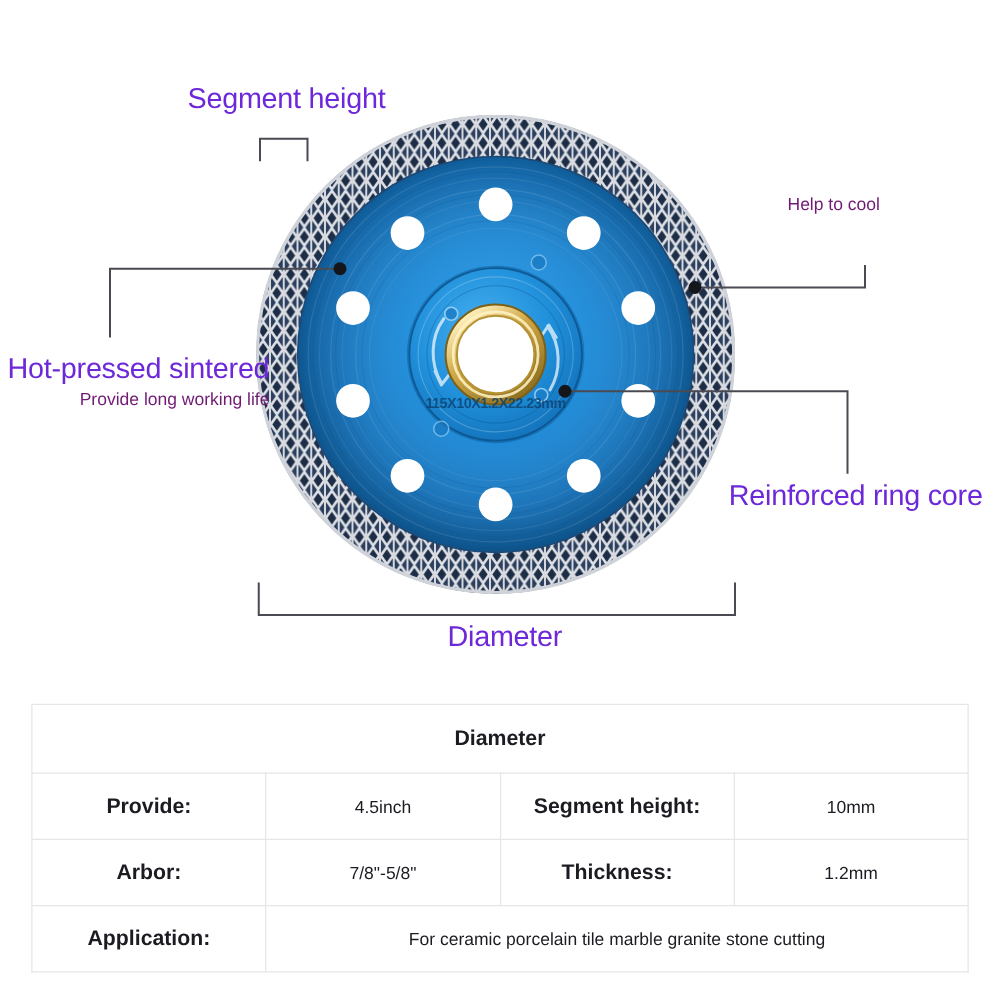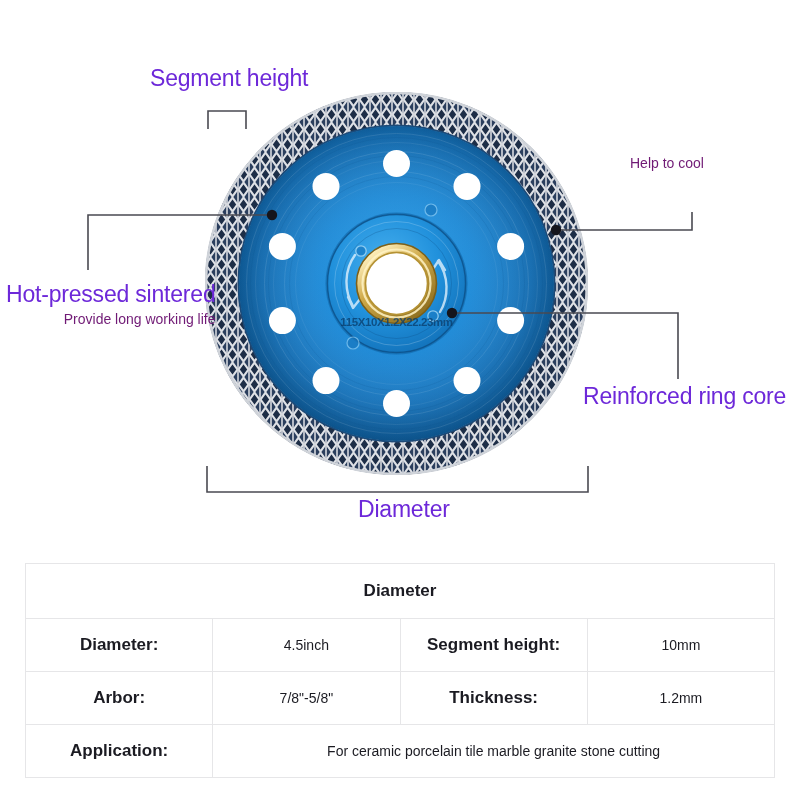--- a/index.html
+++ b/index.html
@@ -277,21 +277,21 @@
   <div class="callout" id="co-diameter">
     <div class="title">Diameter</div>
   </div>
 
   <table class="param-table">
     <tbody>
       <tr>
         <td class="head" colspan="4">Diameter</td>
       </tr>
       <tr>
-        <td class="key">Diameter:</td>
+        <td class="key">Provide:</td>
         <td class="val">4.5inch</td>
         <td class="key">Segment height:</td>
         <td class="val">10mm</td>
       </tr>
       <tr>
         <td class="key">Arbor:</td>
         <td class="val">7/8"-5/8"</td>
         <td class="key">Thickness:</td>
         <td class="val">1.2mm</td>
       </tr>

